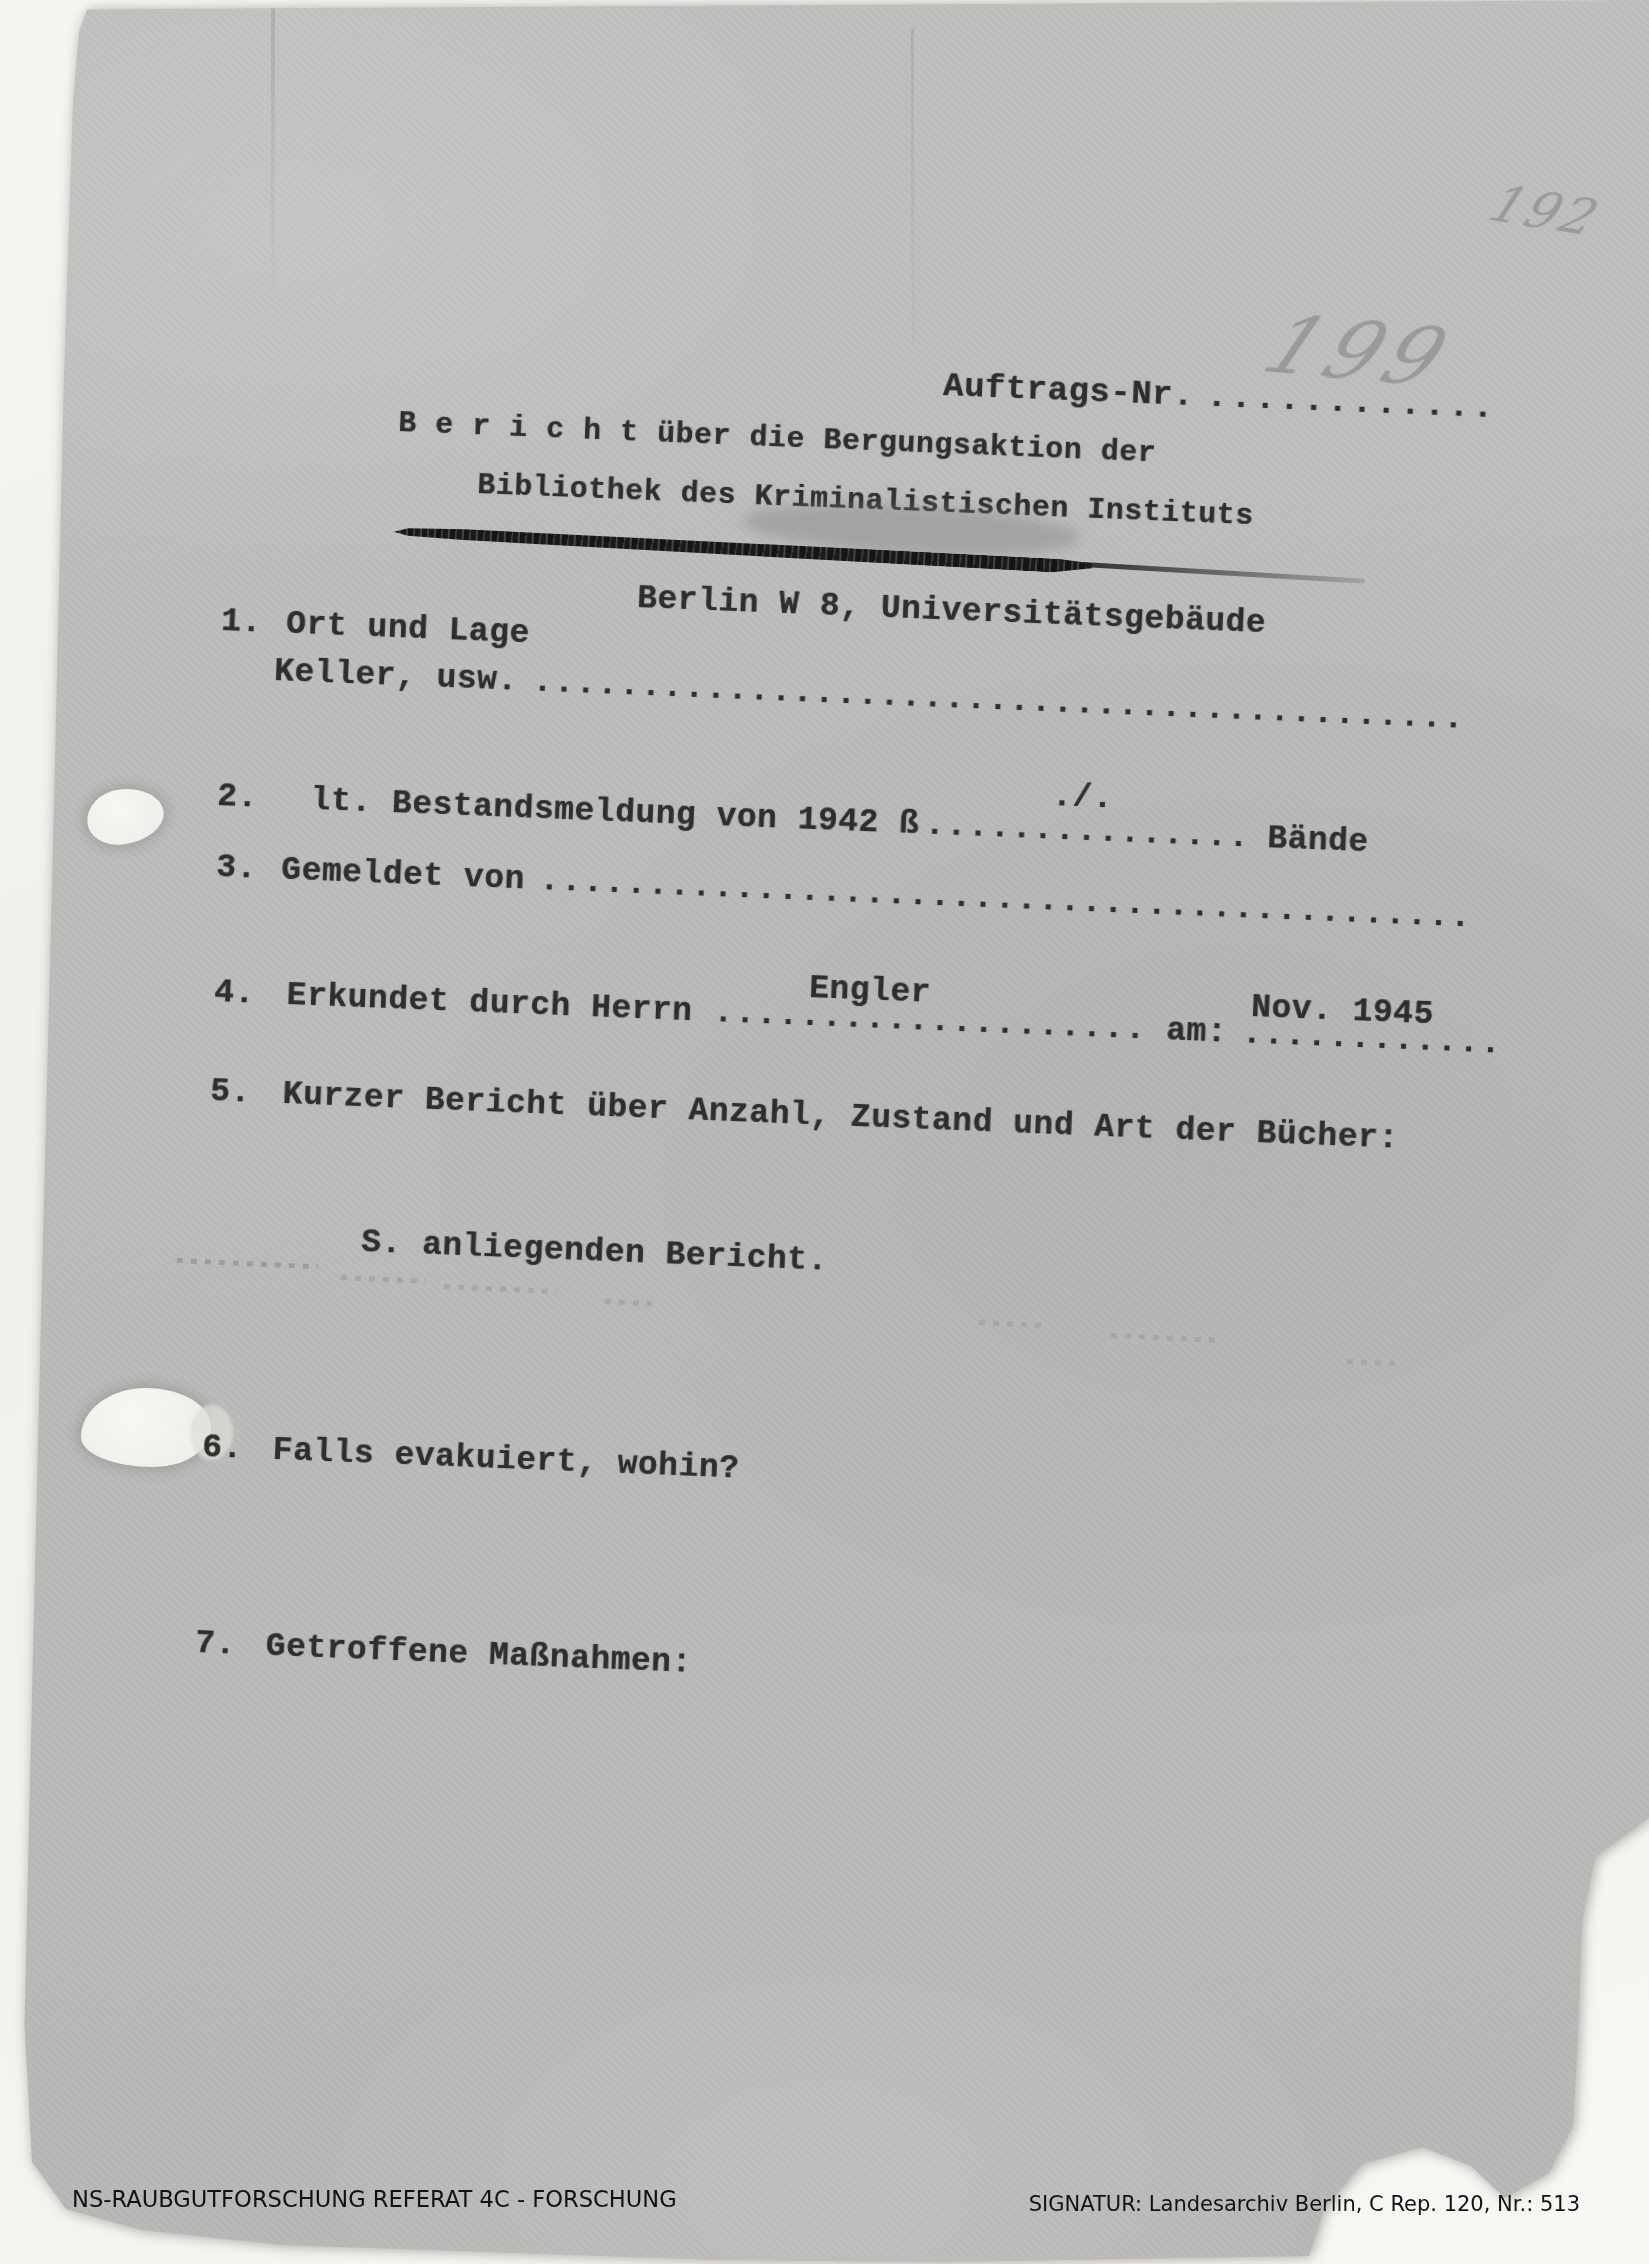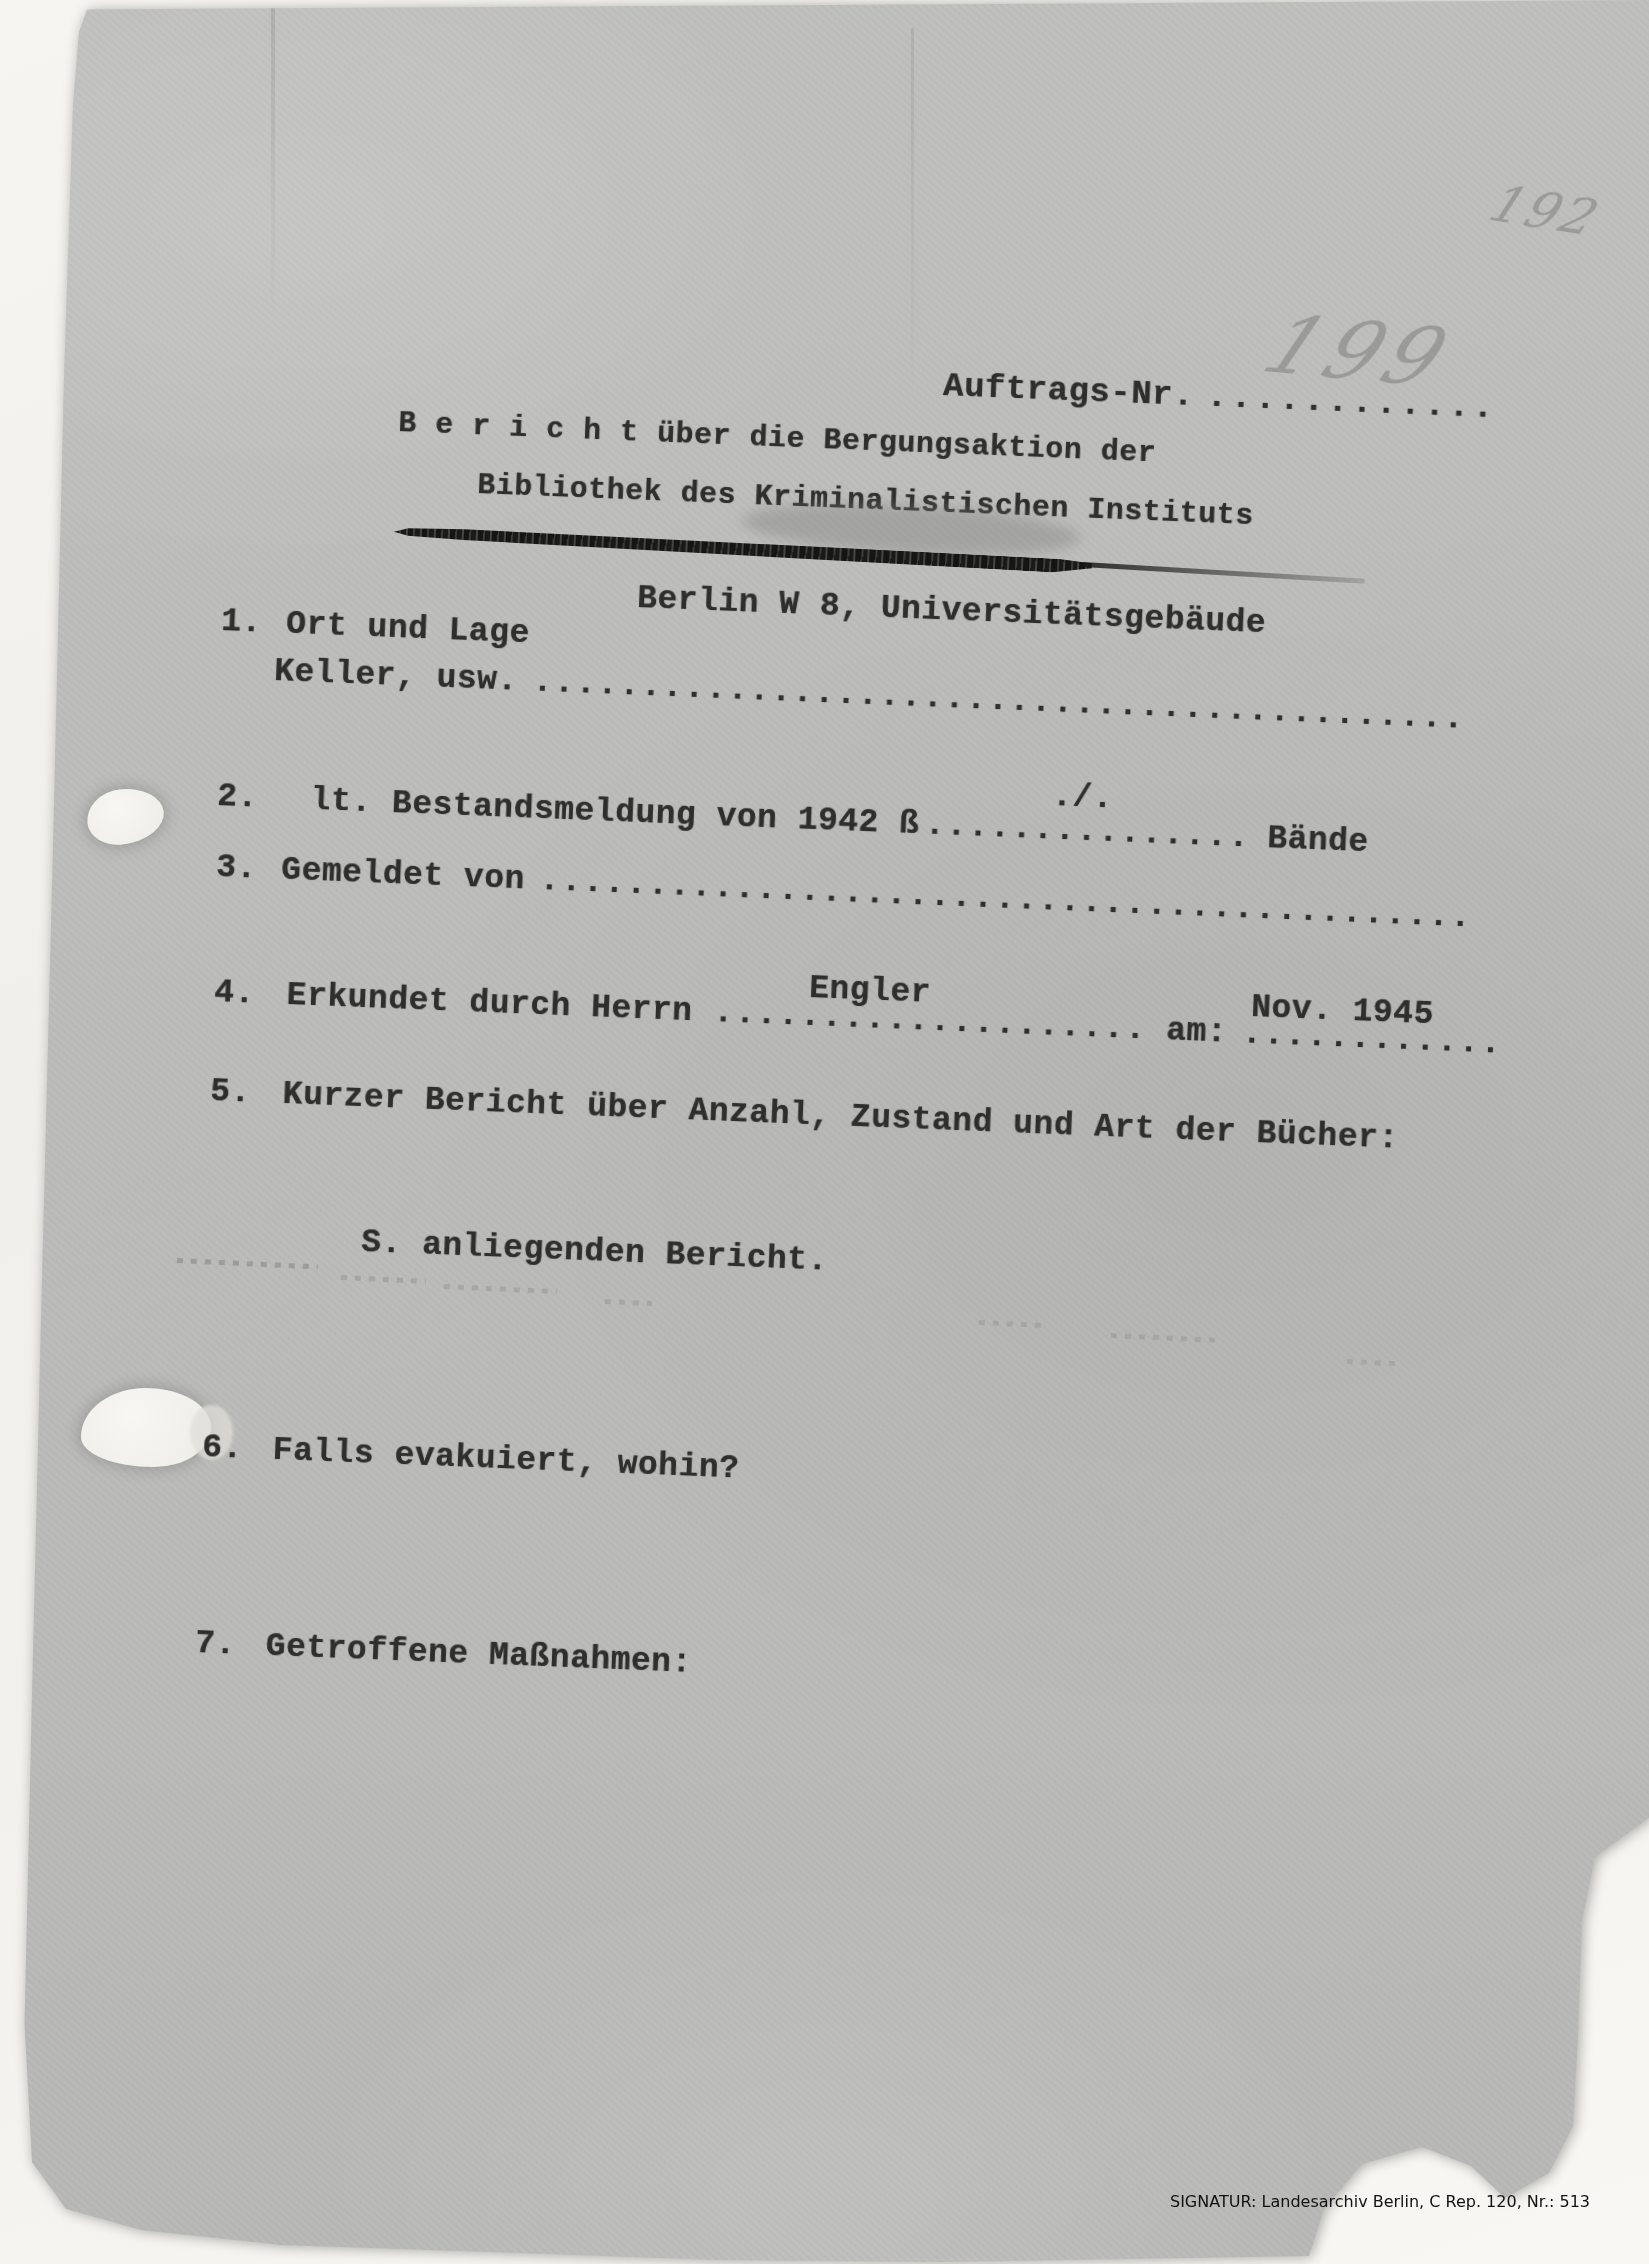--- a/index.html
+++ b/index.html
@@ -128,17 +128,18 @@
 
   <div class="t" style="left:203px;top:1429px;">
     <span style="margin-right:30px;">6.</span><span>Falls evakuiert, wohin?</span>
   </div>
 
   <div class="t" style="left:196px;top:1625px;">
     <span style="margin-right:30px;">7.</span><span>Getroffene Maßnahmen:</span>
   </div>
 
   <div class="footer-text" style="left:72px;top:2185px;font-size:22.6px;line-height:29px;">
+    <div>NS-RAUBGUTFORSCHUNG REFERAT 4C - FORSCHUNG</div>
   </div>
-  <div class="footer-text" style="right:60px;top:2192px;font-size:16px;">SIGNATUR: Landesarchiv Berlin, C Rep. 120, Nr.: 513</div>
+  <div class="footer-text" style="right:70px;top:2192px;font-size:21px;">SIGNATUR: Landesarchiv Berlin, C Rep. 120, Nr.: 513</div>
 
 </div>
 
 
 </body></html>

